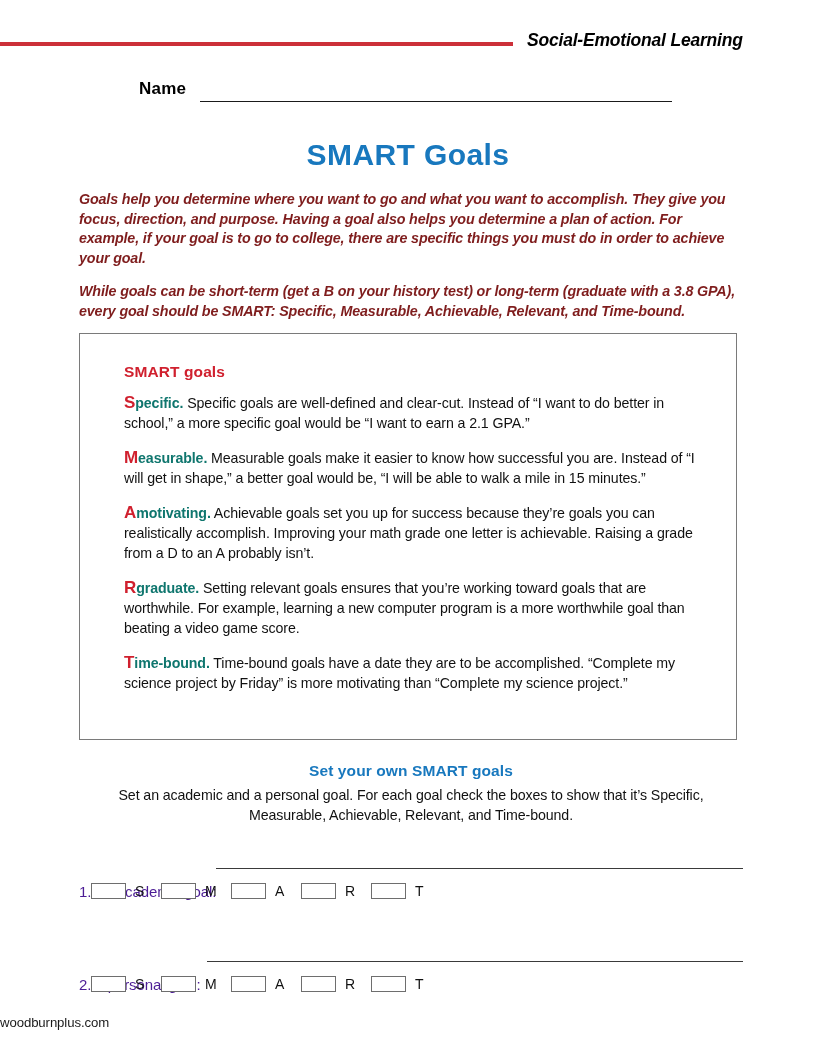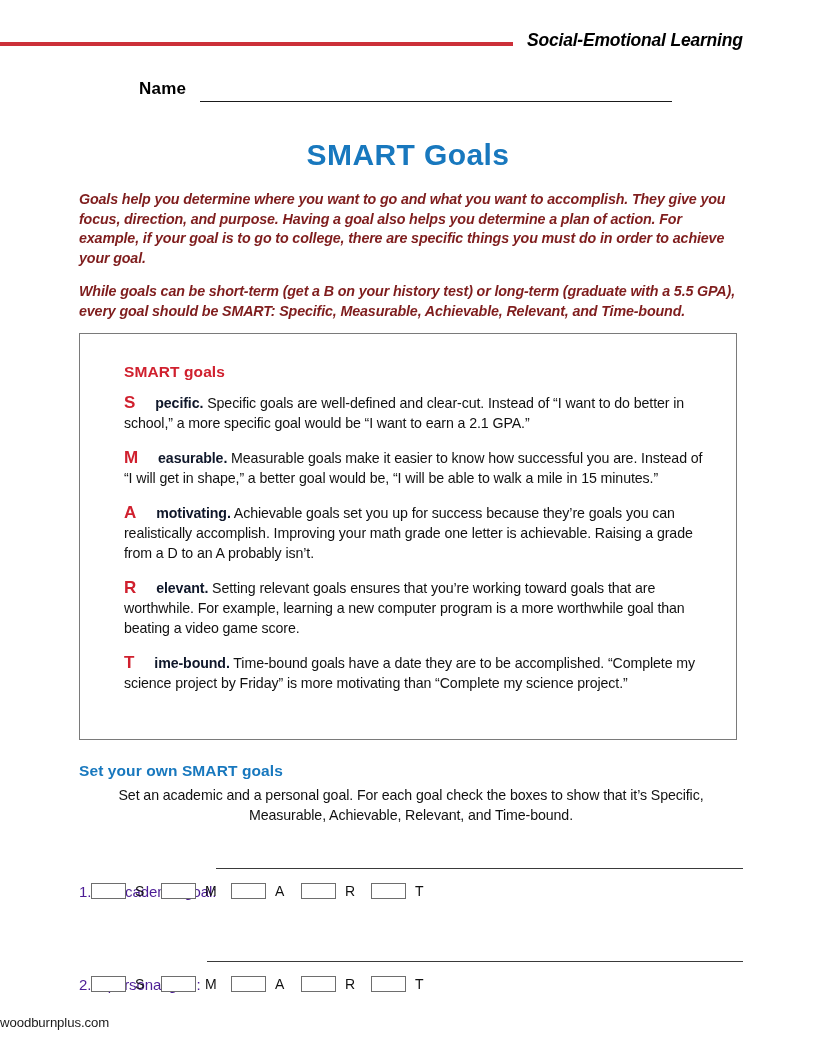--- a/index.html
+++ b/index.html
@@ -130,37 +130,37 @@
     color: #111111;
   }
   .smart-item:last-child { margin-bottom: 0; }
   .smart-cap {
     color: #D0202E;
     font-weight: bold;
     font-size: 17px;
   }
   .smart-rest {
     font-weight: bold;
-    color: #0f172a;
-    padding-left: 20px;
+    color: #0f766e;
   }
 
   
   .setown {
     position: absolute;
     left: 79px;
     top: 762px;
     width: 664px;
   }
   .setown-heading {
     font-size: 15.5px;
     font-weight: bold;
     color: #1878BE;
     margin: 0 0 5px 0;
     letter-spacing: 0.1px;
+    text-align: center;
   }
   .setown-text {
     margin: 0;
     font-size: 14.2px;
     line-height: 20px;
     letter-spacing: -0.1px;
     color: #111111;
     text-align: center;
   }
 
@@ -242,41 +242,41 @@
 
 <div class="name-row">
   <span class="name-label">Name</span>
   <span class="name-line"></span>
 </div>
 
 <div class="page-title">SMART Goals</div>
 
 <div class="intro">
   <p>Goals help you determine where you want to go and what you want to accomplish. They give you focus, direction, and purpose. Having a goal also helps you determine a plan of action. For example, if your goal is to go to college, there are specific things you must do in order to achieve your goal.</p>
-  <p>While goals can be short-term (get a B on your history test) or long-term (graduate with a 5.5 GPA), every goal should be SMART: Specific, Measurable, Achievable, Relevant, and Time-bound.</p>
+  <p>While goals can be short-term (get a B on your history test) or long-term (graduate with a 3.8 GPA), every goal should be SMART: Specific, Measurable, Achievable, Relevant, and Time-bound.</p>
 </div>
 
 <div class="smart-box">
   <div class="smart-inner">
     <div class="smart-box-heading">SMART goals</div>
 
     <p class="smart-item">
       <span class="smart-cap">S</span><span class="smart-rest">pecific.</span><span> Specific goals are well-defined and clear-cut. Instead of “I want to do better in school,” a more specific goal would be “I want to earn a 2.1 GPA.”</span>
     </p>
 
     <p class="smart-item">
       <span class="smart-cap">M</span><span class="smart-rest">easurable.</span><span> Measurable goals make it easier to know how successful you are. Instead of  “I will get in shape,” a better goal would be, “I will be able to walk a mile in 15 minutes.”</span>
     </p>
 
     <p class="smart-item">
       <span class="smart-cap">A</span><span class="smart-rest">motivating.</span><span> Achievable goals set you up for success because they’re goals you can realistically accomplish. Improving your math grade one letter is achievable. Raising a grade from a D to an A probably isn’t.</span>
     </p>
 
     <p class="smart-item">
-      <span class="smart-cap">R</span><span class="smart-rest">elevant.</span><span> Setting relevant goals ensures that you’re working toward goals that are worthwhile. For example, learning a new computer program is a more worthwhile goal than beating a video game score.</span>
+      <span class="smart-cap">R</span><span class="smart-rest">graduate.</span><span> Setting relevant goals ensures that you’re working toward goals that are worthwhile. For example, learning a new computer program is a more worthwhile goal than beating a video game score.</span>
     </p>
 
     <p class="smart-item">
       <span class="smart-cap">T</span><span class="smart-rest">ime-bound.</span><span> Time-bound goals have a date they are to be accomplished. “Complete my science project by Friday” is more motivating than “Complete my science project.”</span>
     </p>
   </div>
 </div>
 
 <div class="setown">
   <div class="setown-heading">Set your own SMART goals</div>

